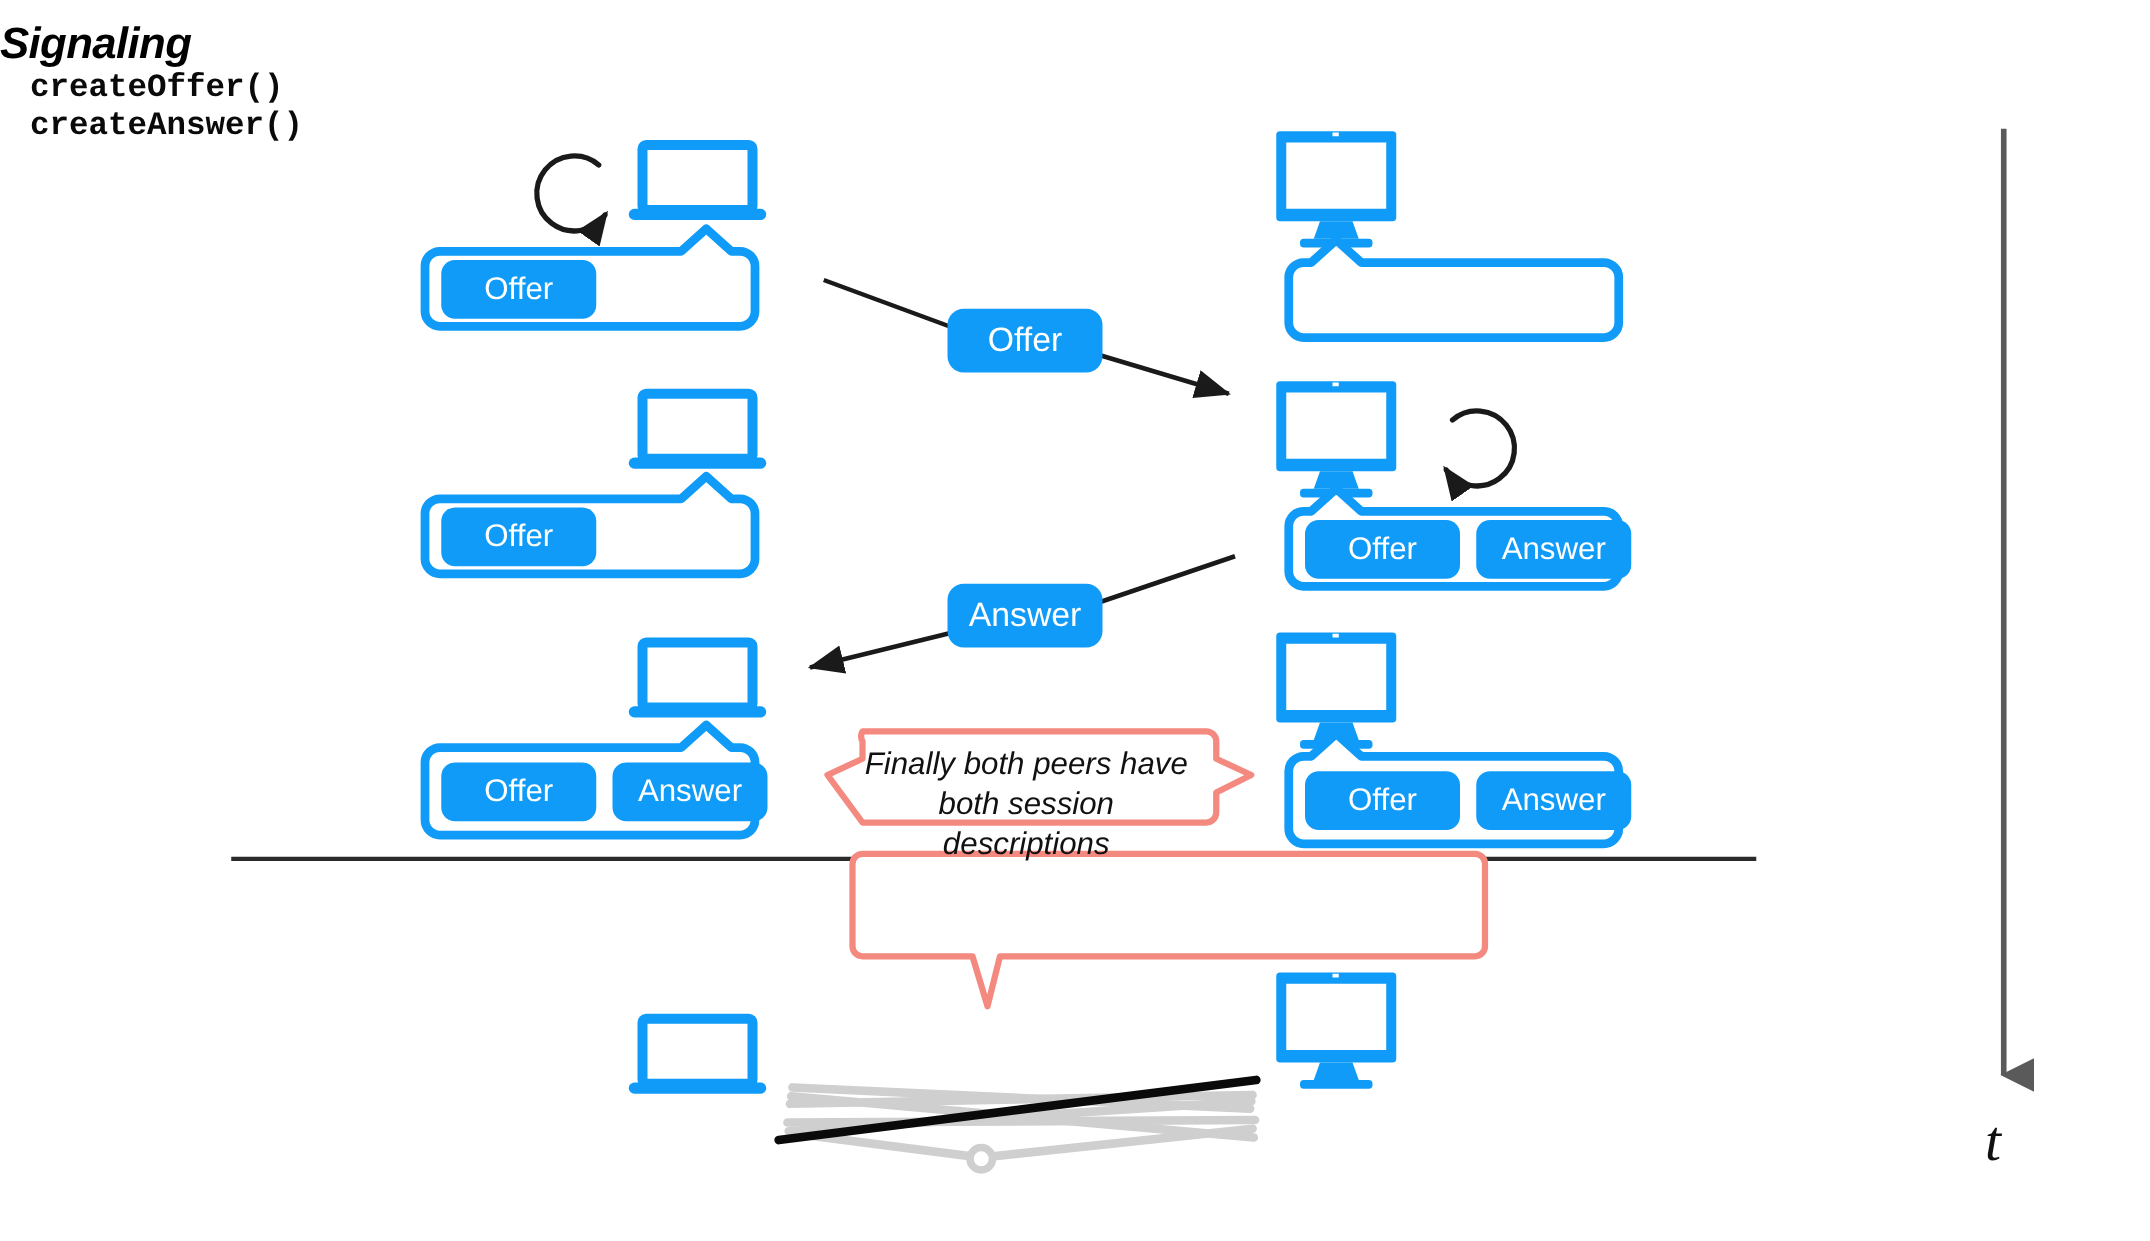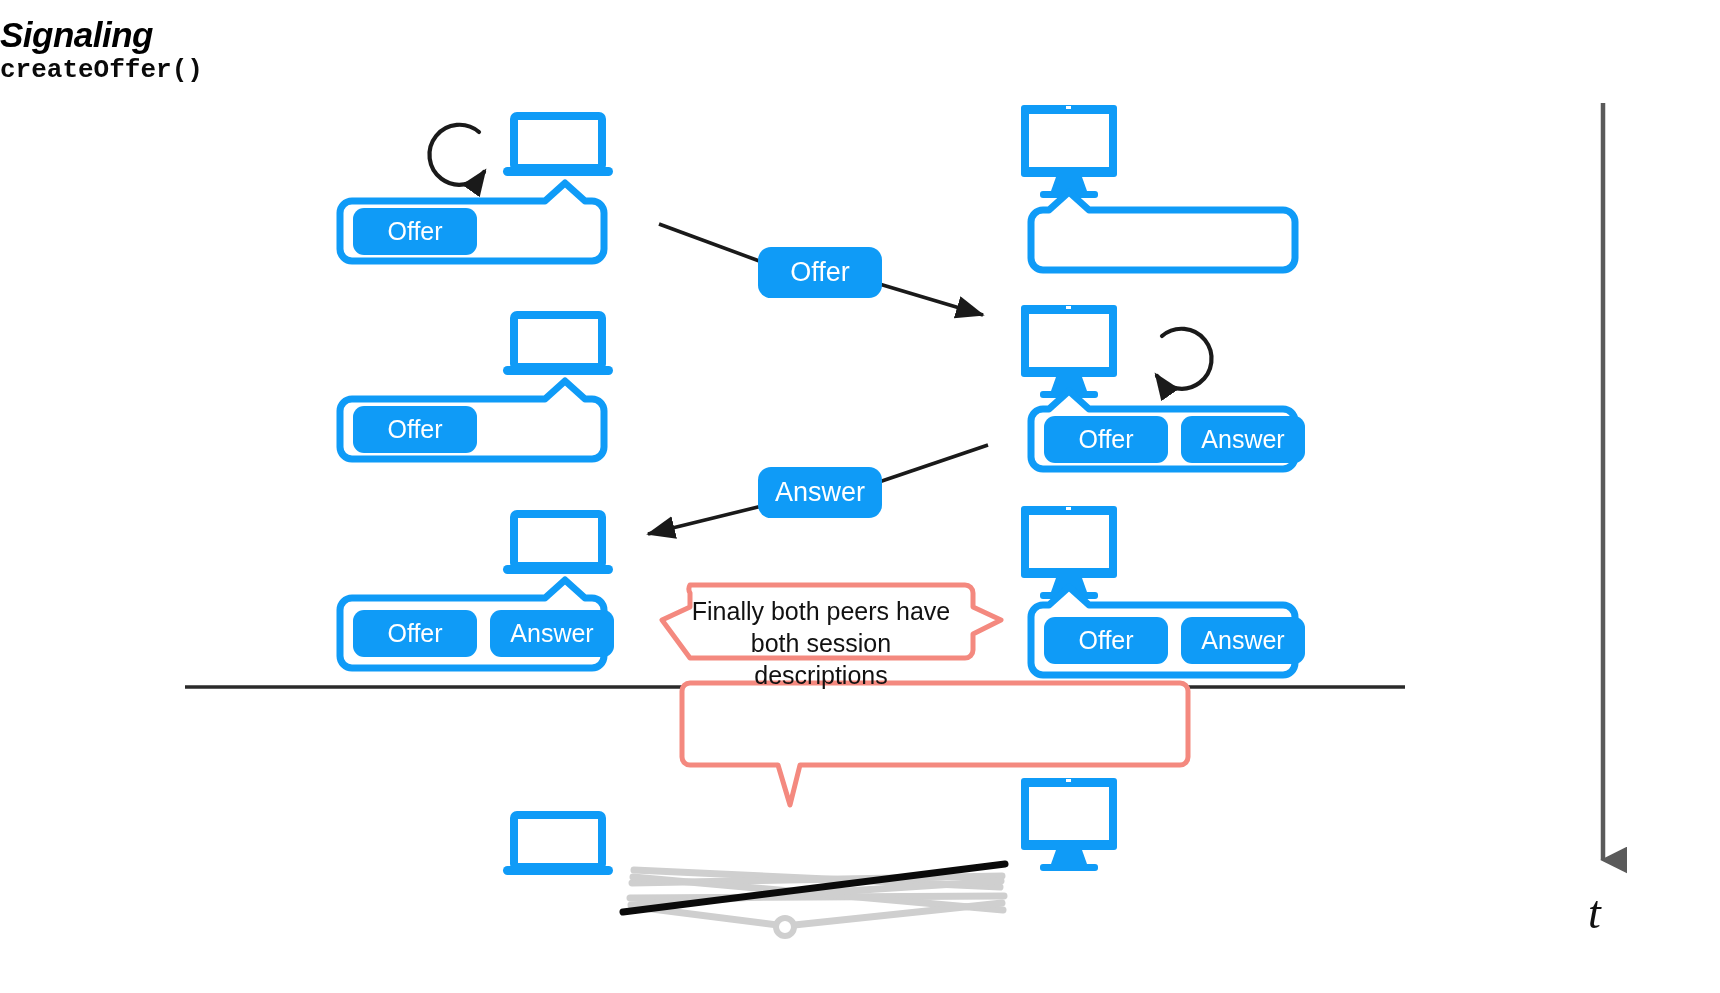--- a/index.html
+++ b/index.html
@@ -35,20 +35,21 @@
   #establishing-title { left: 122px; top: 770px; font-size: 33px; }
 
   
   .api-label {
     font-family: "Liberation Mono", "DejaVu Sans Mono", monospace;
     font-weight: bold;
     font-size: 26px;
     color: #0a0a0a;
     white-space: nowrap;
     letter-spacing: 0px;
+    padding-left: 24px;
   }
   #create-offer-label { left: 279px; top: 135px; }
   #create-answer-label { left: 1329px; top: 367px; }
 
   
   .bubble {
     position: absolute;
     box-sizing: border-box;
   }
   .bubble .pills {
@@ -95,20 +96,21 @@
     box-sizing: border-box;
     white-space: nowrap;
   }
   #msg-offer  { left: 758px; top: 232px; }
   #msg-answer { left: 758px; top: 452px; }
 
   
   .callout-text {
     position: absolute;
     font-family: "Liberation Sans", sans-serif;
+    font-style: italic;
     font-size: 25px;
     line-height: 1.28;
     color: #111111;
     text-align: center;
     white-space: pre-line;
   }
   #callout-peers-text { left: 690px; top: 580px; width: 262px; }
   #callout-path-text  { left: 694px; top: 677px; width: 486px; }
 
   
@@ -343,20 +345,21 @@
     </g>
 
     <line x1="1603" y1="88" x2="1603" y2="845" stroke="#5a5a5a" stroke-width="4.5" marker-end="url(#arrowhead-time)"></line>
   </svg>
 
   <div class="section-title" id="signaling-title">Signaling</div>
 
 
   <div class="api-label" id="create-offer-label">createOffer()</div>
 
+  <div class="api-label" id="create-answer-label">createAnswer()</div>
 
   <div class="bubble" style="left:340px; top:186px; width:264px; height:60px;">
     <div class="pills">
       <div class="pill">Offer</div>
     </div>
   </div>
 
   <div class="bubble" style="left:340px; top:384px; width:264px; height:60px;">
     <div class="pills">
       <div class="pill">Offer</div>

